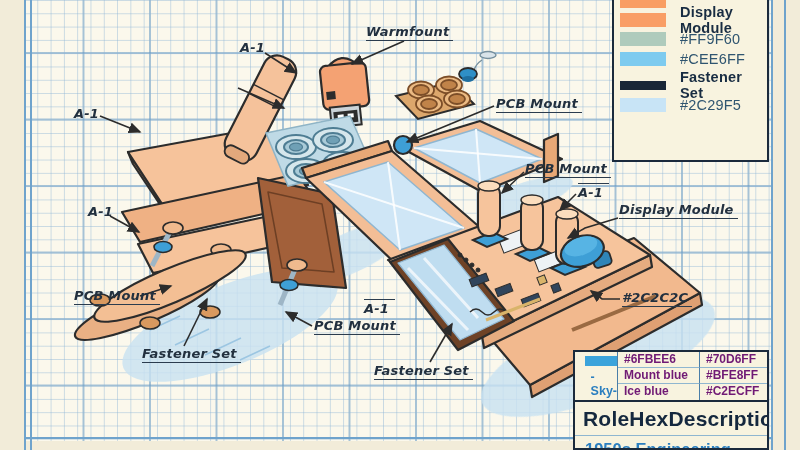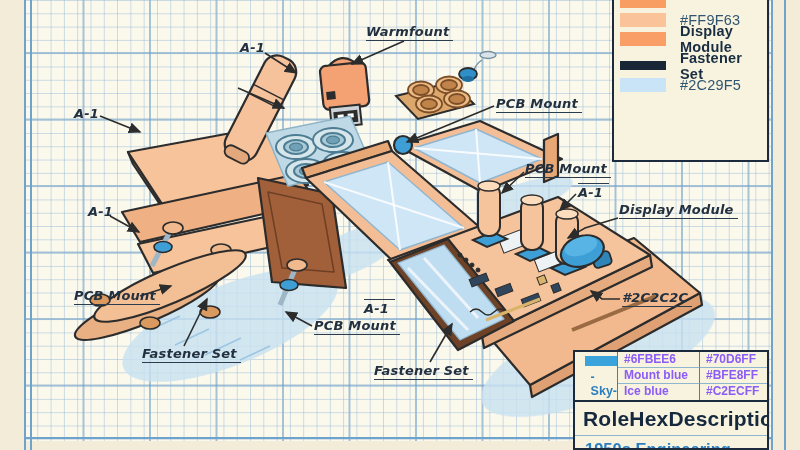--- a/index.html
+++ b/index.html
@@ -35,21 +35,21 @@
   .lrow .lbl.em{color:#182C42;font-weight:600;}
   
   .skytable{position:absolute;left:573px;top:350px;width:196px;height:100px;z-index:4;
             background:#F8F3DF;border:2.5px solid #1B2A3C;box-sizing:border-box;overflow:hidden;}
   .st-top{display:grid;grid-template-columns:43px 82px 1fr;grid-auto-rows:16px;
           border-bottom:2.2px solid #1B2A3C;}
   .st-c1{grid-row:1/4;border-right:1.5px solid #4A7EA8;display:flex;flex-direction:column;
          align-items:flex-end;justify-content:flex-start;padding-top:4px;padding-left:36px;}
   .st-swatch{width:32px;height:10px;display:block;}
   .st-role{font-size:12.5px;color:#2B7FC0;font-weight:600;margin-top:4px;}
-  .st-cell{font-size:12px;color:#8b5cf6;font-weight:600;line-height:15px;padding-left:6px;
+  .st-cell{font-size:12px;color:#701a75;font-weight:600;line-height:15px;padding-left:6px;
            border-bottom:1.2px solid #8FB6D0;box-sizing:border-box;}
   .st-cell.c2{border-right:1.5px solid #4A7EA8;}
   .st-cell.last{border-bottom:none;}
   .st-header{font-size:21px;font-weight:700;color:#15283E;letter-spacing:.2px;
              padding:5px 0 4px 8px;border-bottom:1.5px solid #8FB6D0;}
   .st-caption{font-size:16.5px;font-weight:600;color:#2B7FC0;padding:4px 0 0 10px;}
 </style>
 </head>
 <body>
 
@@ -264,26 +264,30 @@
   <div class="ann o" style="left:578px;top:183px">A-1</div>
   <div class="ann u" style="left:619px;top:202px">Display Module</div>
   <div class="ann u" style="left:622px;top:290px">#2C2C2C</div>
 
   <div class="legend">
     <div class="lrow">
         <span class="sw" style="background-color: rgb(249, 158, 99);"></span>
         <span class="lbl"></span>
       </div>
     <div class="lrow">
-        <span class="sw" style="background-color: rgb(251, 195, 154);"></span>
-        <span class="lbl">#FF9F63</span>
-      </div>
-    <div class="lrow">
         <span class="sw" style="background-color: rgb(249, 158, 102);"></span>
         <span class="lbl em">Display Module</span>
+      </div>
+    <div class="lrow">
+        <span class="sw" style="background-color: rgb(175, 203, 188);"></span>
+        <span class="lbl">#FF9F60</span>
+      </div>
+    <div class="lrow">
+        <span class="sw" style="background-color: rgb(126, 203, 239);"></span>
+        <span class="lbl">#CEE6FF</span>
       </div>
     <div class="lrow thin gap">
         <span class="sw" style="background-color: rgb(25, 38, 54);"></span>
         <span class="lbl em">Fastener Set</span>
       </div>
     <div class="lrow">
         <span class="sw" style="background-color: rgb(200, 228, 246);"></span>
         <span class="lbl">#2C29F5</span>
       </div>
   </div>

